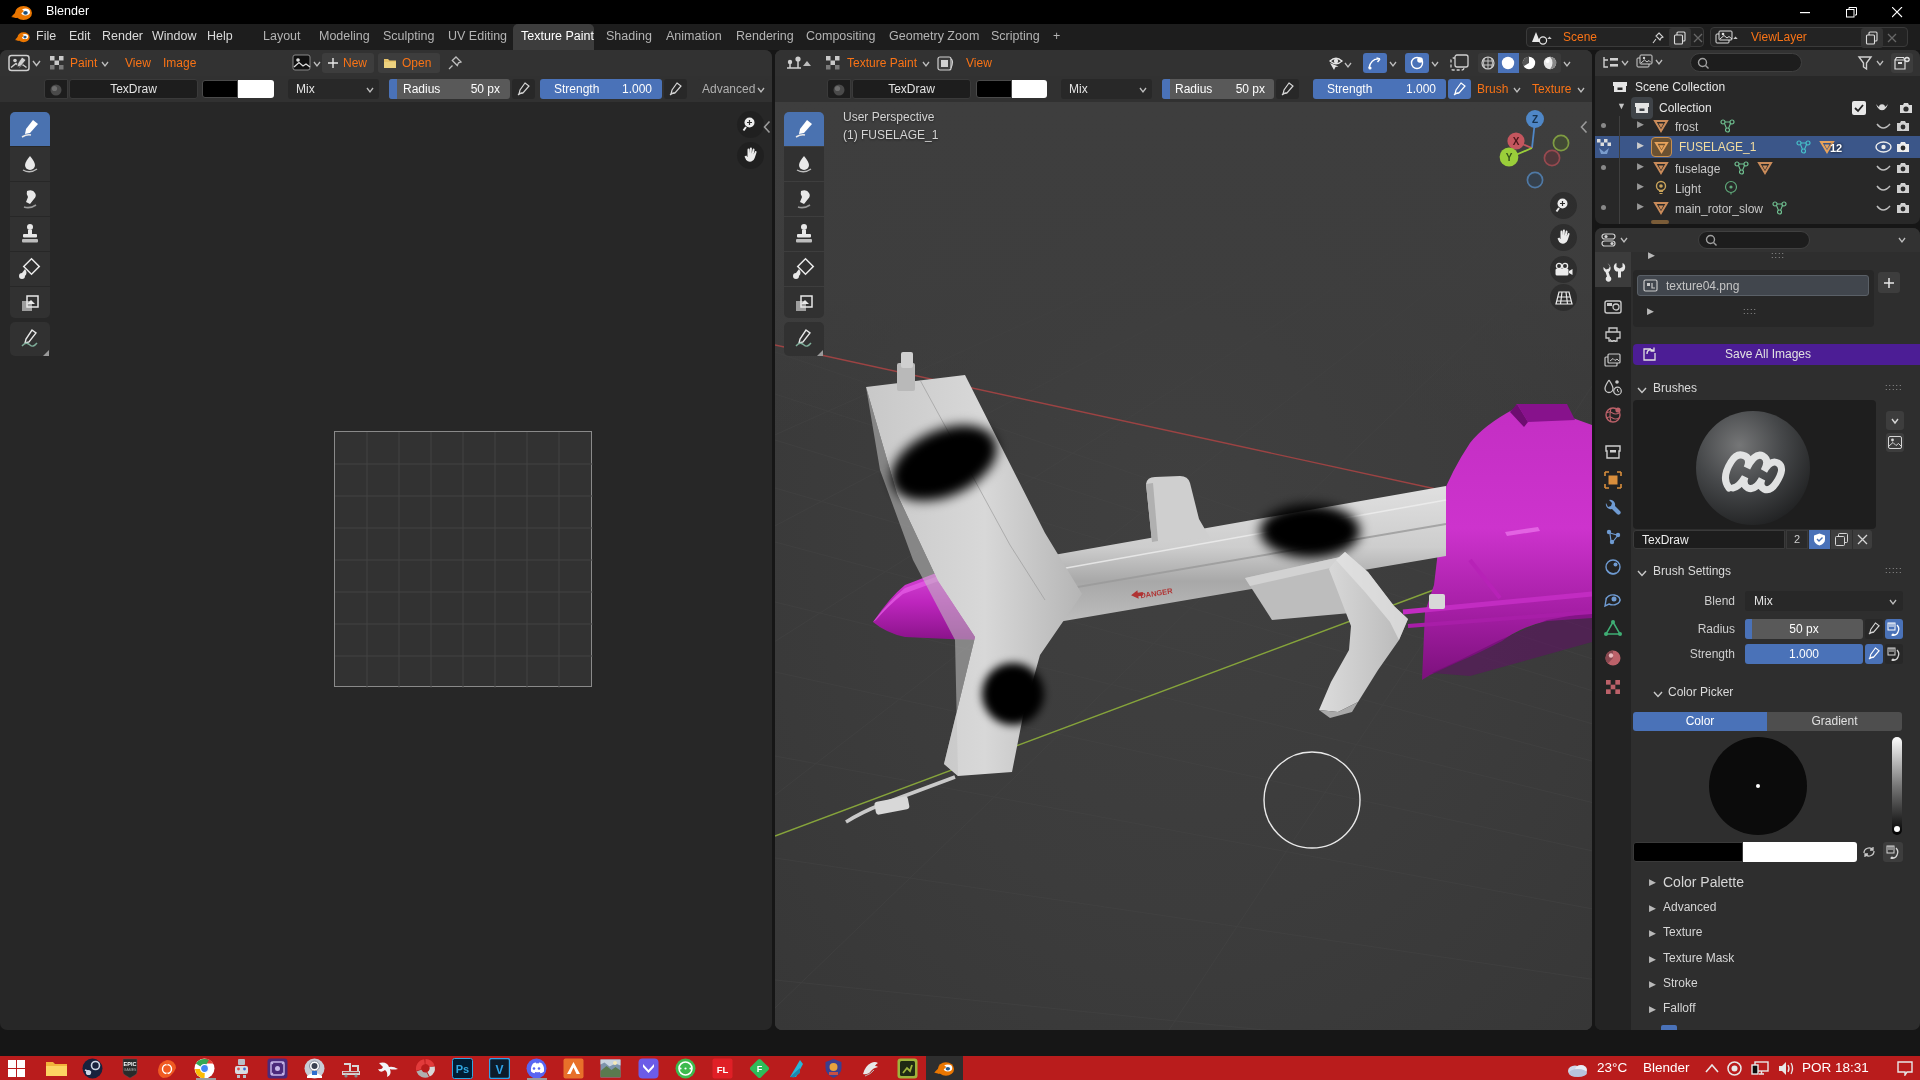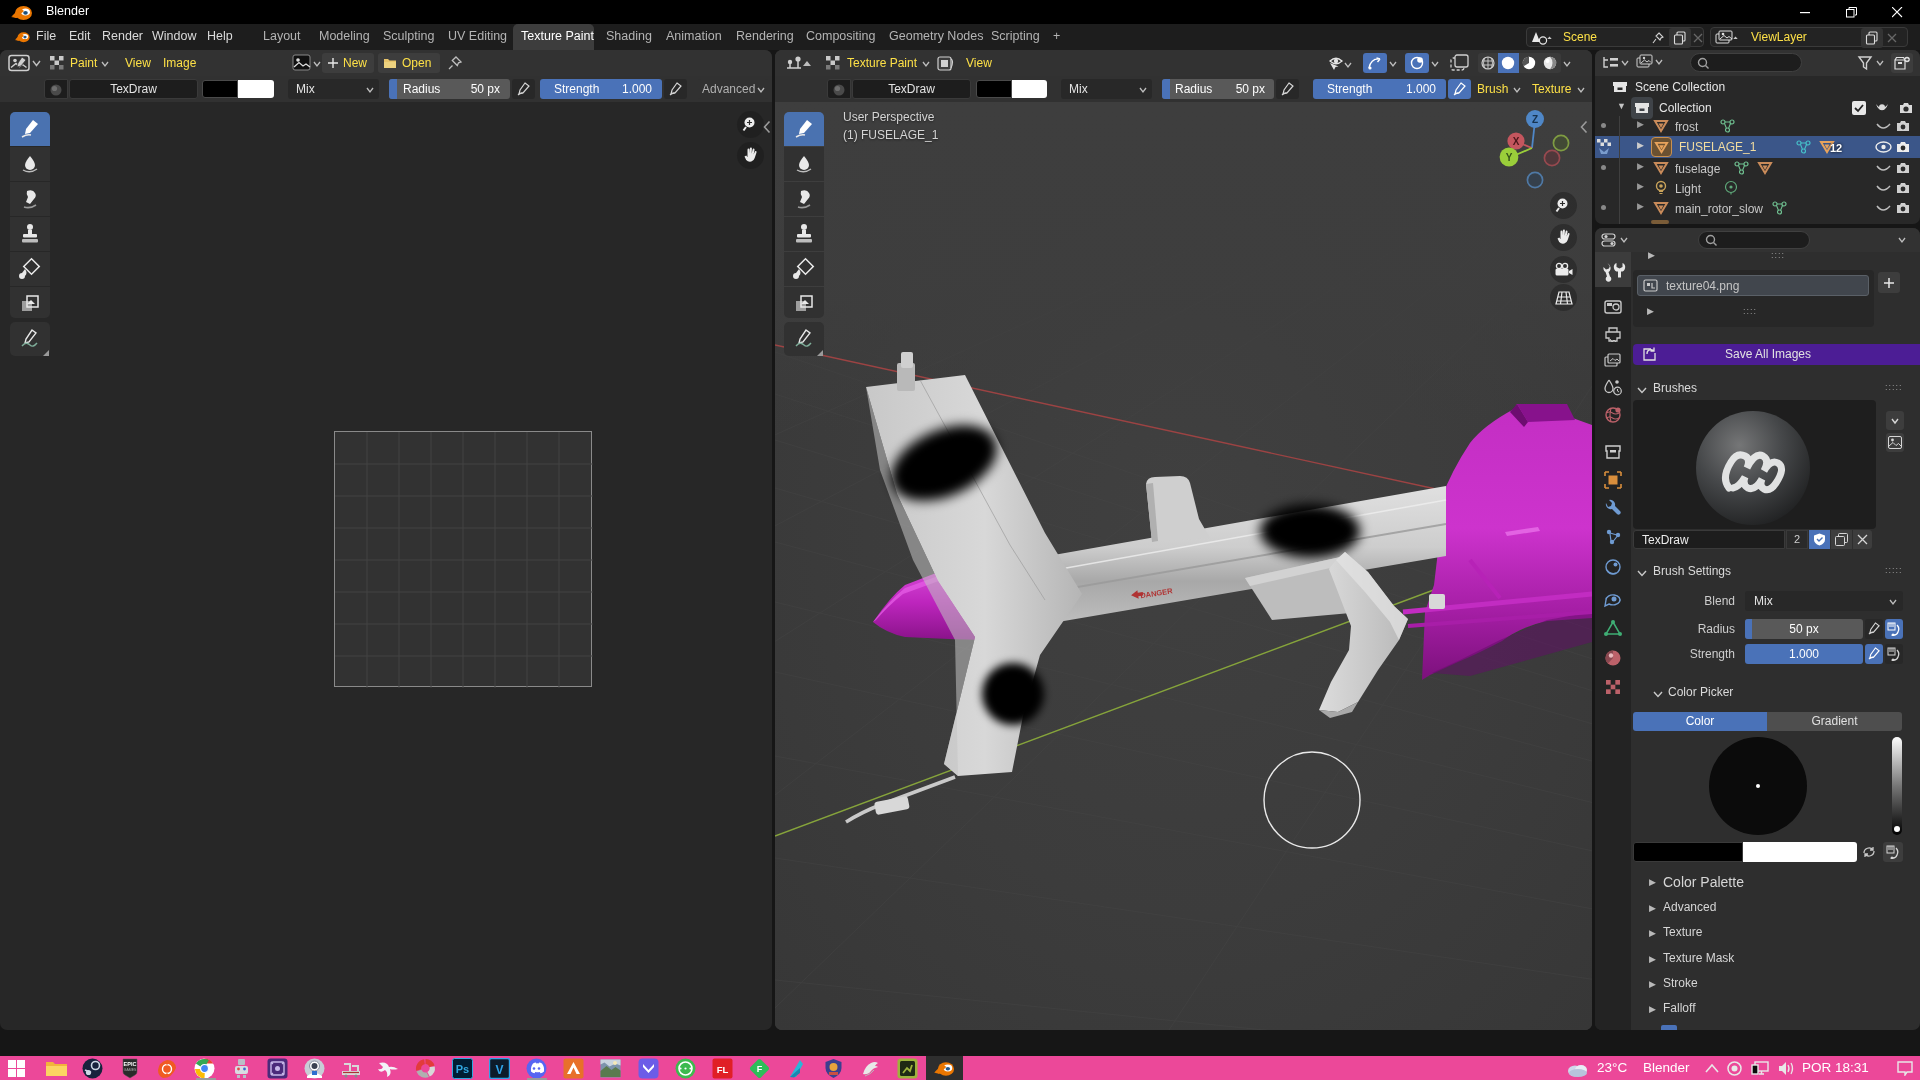--- a/index.html
+++ b/index.html
@@ -9,21 +9,21 @@
 #titlebar .ttl{left:46px;top:4px;color:#fff;font-size:12.5px}
 .winbtn{top:0;width:46px;height:24px;display:flex;align-items:center;justify-content:center}
 
 #topbar{left:0;top:24px;width:1920px;height:26px;background:#1d1d1d}
 .menu{color:#dadada;font-size:12.5px;top:5px;white-space:nowrap}
 .wtab{color:#b4b4b4;font-size:12.5px;top:5px;white-space:nowrap}
 .wtab.act{color:#fff}
 
 .hdr{background:#323232}
 .hdr2{background:#313131}
-.txt{color:#fde047;font-size:12px}
+.txt{color:#f97316;font-size:12px}
 .dim{color:#b0b0b0;font-size:12px}
 
 .fld{background:#1d1d1d;border-radius:3px;color:#e3e3e3;font-size:12px;border:1px solid #3a3a3a}
 .slider{background:#595959;border-radius:3px;color:#fdfdfd;font-size:12px;overflow:hidden}
 .slider.full{background:#4a72b8}
 .sbtn{background:#282828;border-radius:3px}
 .bluebtn{background:#4a72b8;border-radius:3px}
 .greybtn{background:#3d3d3d;border-radius:3px}
 .ddn{background:#282828;border-radius:3px;color:#e3e3e3;font-size:12px}
 .carw{position:absolute;width:8px;height:8px}
@@ -38,21 +38,21 @@
 
 #vp{left:775px;top:50px;width:817px;height:980px;background:#3d3d3d;border-radius:7px;overflow:hidden}
 
 #ol{left:1595px;top:50px;width:325px;height:174px;background:#282828;border-radius:7px;overflow:hidden}
 
 #pr{left:1595px;top:228px;width:325px;height:802px;background:#2e2e2e;border-radius:7px;overflow:hidden}
 #prtabs{left:0;top:24px;width:36px;height:778px;background:#232323}
 
 #status{left:0;top:1030px;width:1920px;height:26px;background:#212121;color:#9b9b9b;font-size:12px}
 
-#task{left:0;top:1056px;width:1920px;height:24px;background:#ec4899}
+#task{left:0;top:1056px;width:1920px;height:24px;background:#b91c1c}
 .tseg{color:#fff;font-size:13.5px;top:4px}
 </style></head><body>
 <div id="stage">
   <div id="titlebar" class="ab">
     <svg class="ab" style="left:10px;top:3px" width="24" height="18" viewBox="0 0 24 18">
       <ellipse cx="13.5" cy="10" rx="8.5" ry="7" fill="#ea7600"></ellipse>
       <ellipse cx="15.5" cy="9" rx="4.6" ry="3.6" fill="#fff"></ellipse>
       <ellipse cx="15.5" cy="9.8" rx="2.3" ry="1.9" fill="#1d4f7b"></ellipse>
       <path d="M2,13 L10,5 L14,8 L6,15 Z" fill="#ea7600"></path>
       <path d="M1,14 Q6,11 9,12 L7,15 Z" fill="#ea7600"></path>
@@ -92,21 +92,21 @@
     <div class="ab wtab" style="left:319px">Modeling</div>
     <div class="ab wtab" style="left:383px">Sculpting</div>
     <div class="ab wtab" style="left:448px">UV Editing</div>
     <div class="ab" style="left:513px;top:0;width:81px;height:26px;background:#3d3d3d;border-radius:5px 5px 0 0">
         <div class="ab wtab act" style="left:8px">Texture Paint</div>
       </div>
     <div class="ab wtab" style="left:606px">Shading</div>
     <div class="ab wtab" style="left:666px">Animation</div>
     <div class="ab wtab" style="left:736px">Rendering</div>
     <div class="ab wtab" style="left:806px">Compositing</div>
-    <div class="ab wtab" style="left:889px">Geometry Nodes</div>
+    <div class="ab wtab" style="left:889px">Geometry Zoom</div>
     <div class="ab wtab" style="left:991px">Scripting</div>
     <div class="ab wtab" style="left:1053px">+</div>
     <div class="ab" style="left:1526px;top:3px;width:178px;height:20px;background:#232323;border:1px solid #3a3a3a;border-radius:4px">
       <svg class="ab" style="left:4px;top:2px" width="24" height="15" viewBox="0 0 24 15">
           <path d="M5,2 L9,12 L1,12 Z" fill="#e8e8e8"></path>
           <circle cx="12" cy="10.5" r="3.6" fill="none" stroke="#e8e8e8" stroke-width="1.2"></circle>
           <path d="M17,5 l3,3 m0,-3 l-3,3" stroke="#9a9a9a" stroke-width="0" fill="none"></path>
           <path d="M18.5,6.5 l2.2,2.6 l-4.4,0 z" fill="#c9c9c9"></path>
         </svg>
       <div class="ab txt" style="left:36px;top:2px">Scene</div>

